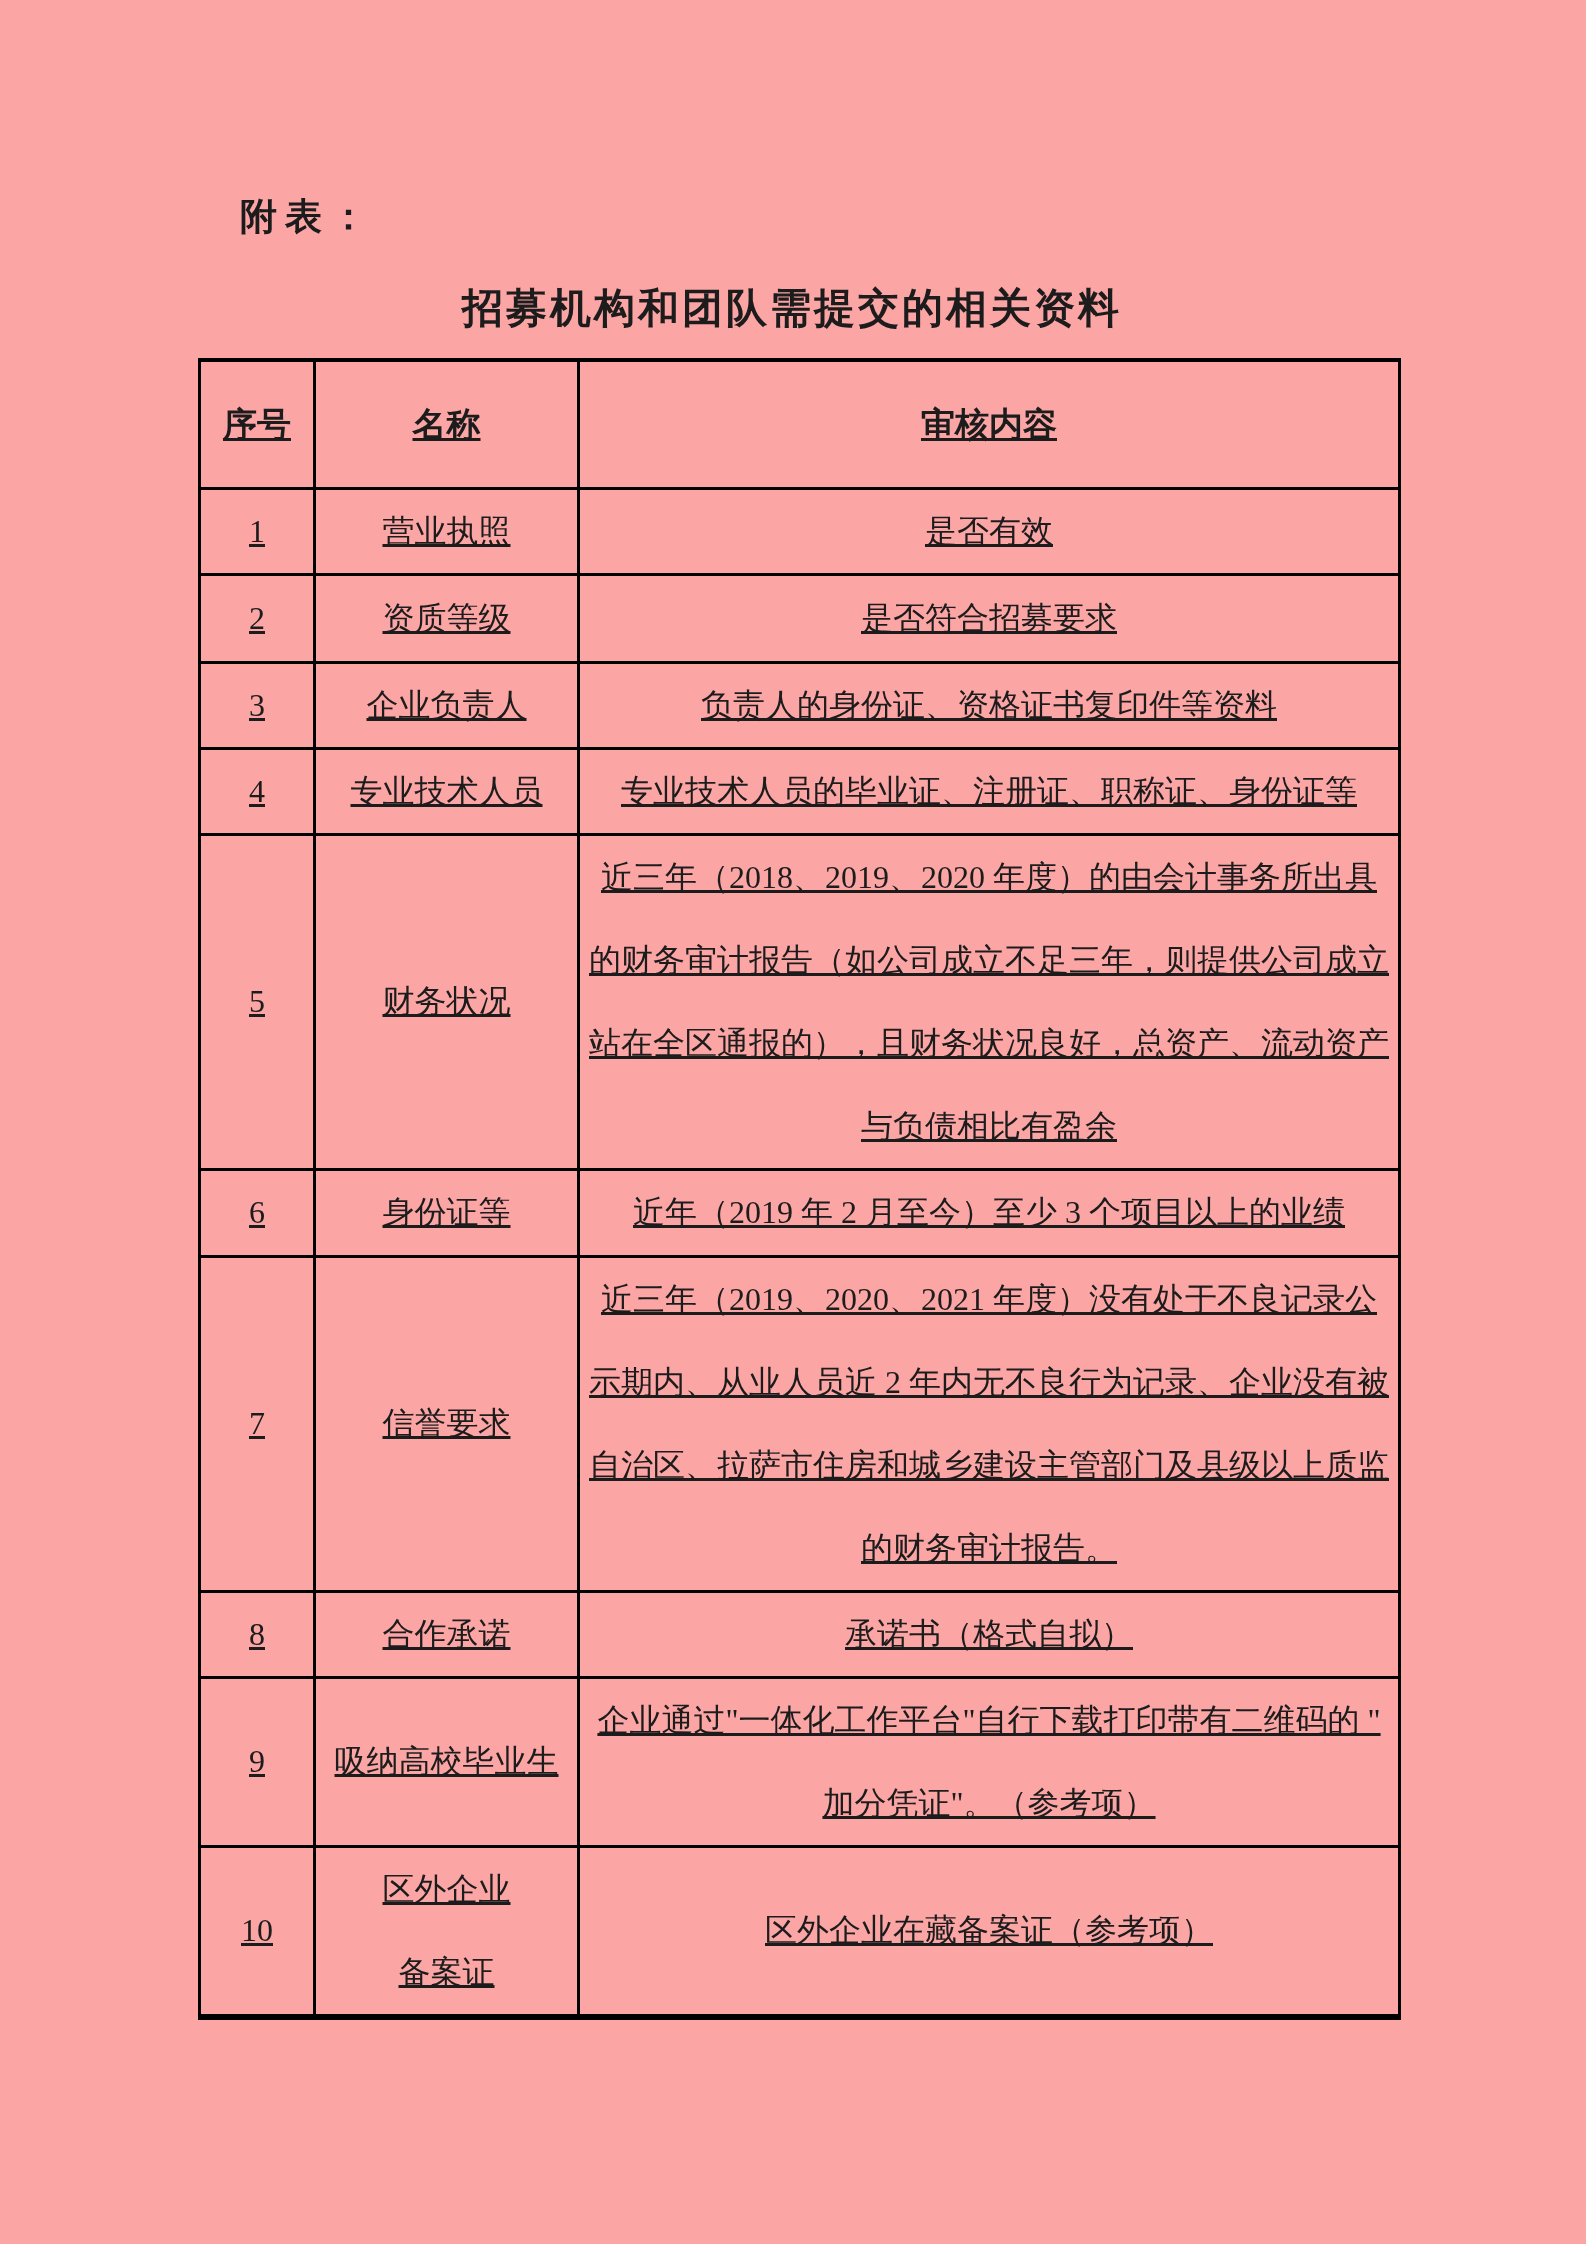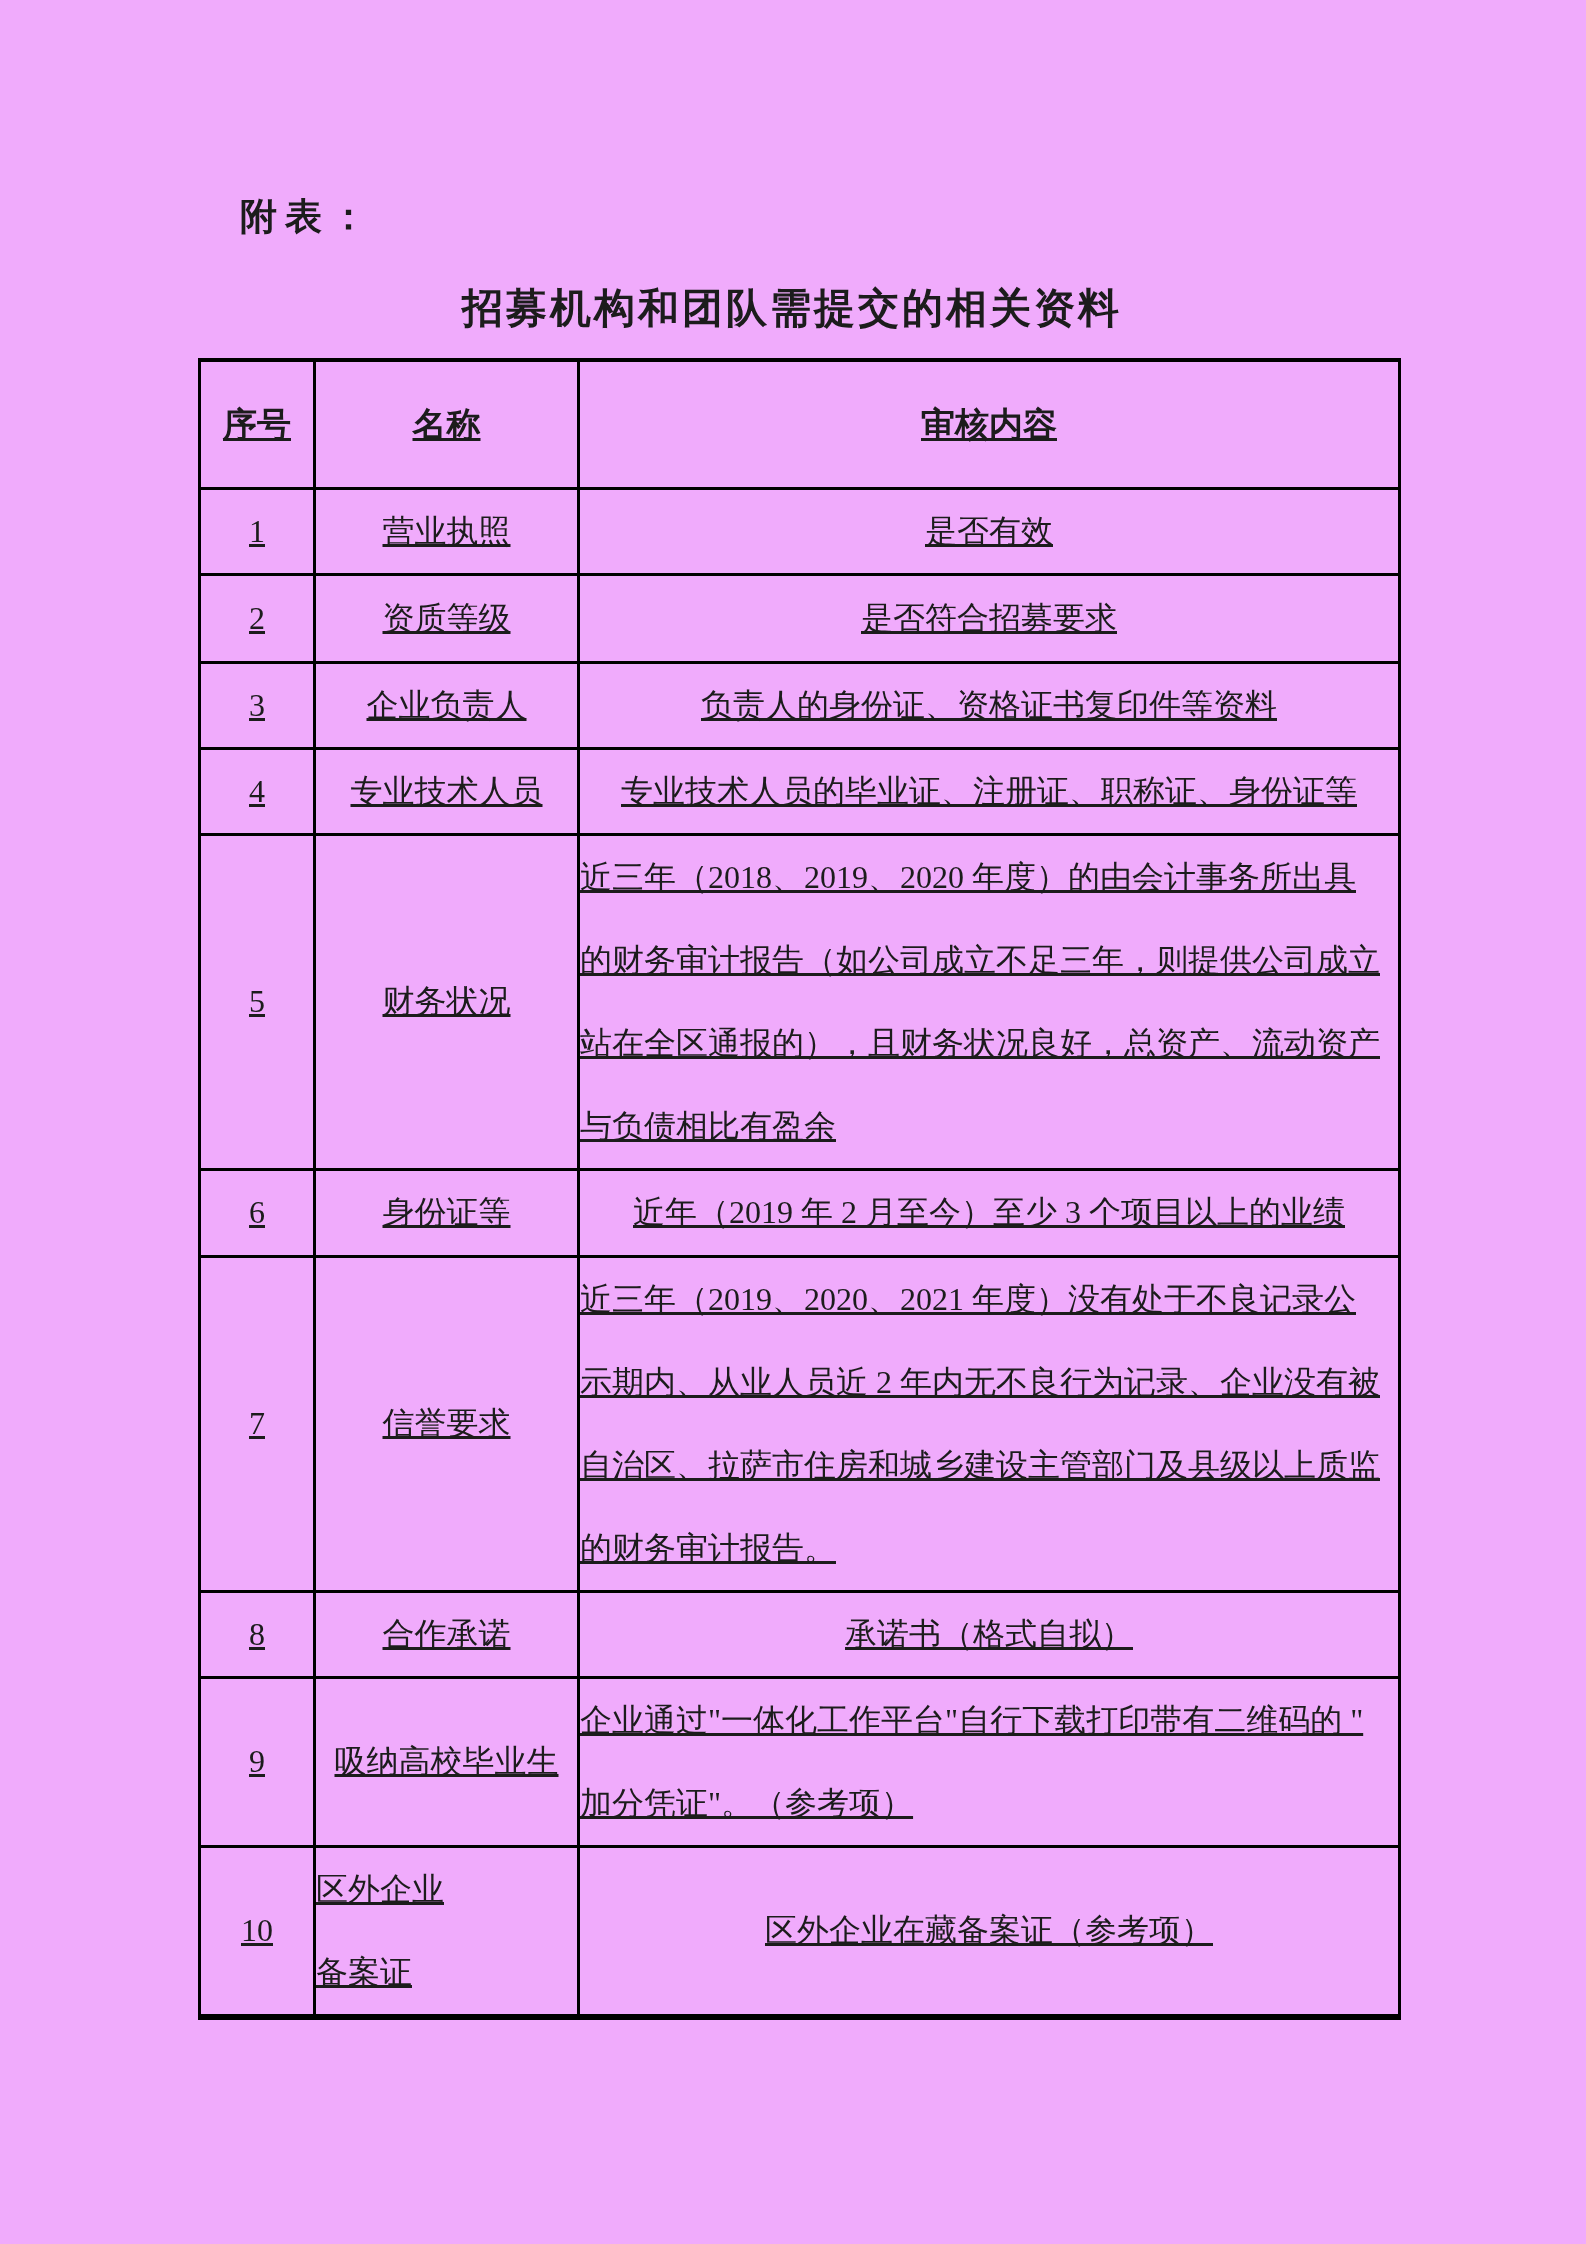--- a/index.html
+++ b/index.html
@@ -1,19 +1,19 @@
 <!DOCTYPE html>
 <html><head>
 <meta charset="utf-8">
 <style>
   html,body{margin:0;padding:0;background:#ffffff;}
   .page{
     position:relative;
     width:1586px;height:2244px;
-    background:#f0abfc;
+    background:#fca5a5;
     color:#1c1c1c;
     font-family:"Liberation Serif","DejaVu Serif",serif;
     overflow:hidden;
   }
   .appendix{
     position:absolute;left:240px;top:192px;
     font-size:37px;font-weight:bold;letter-spacing:8px;
   }
   .doc-title{
     position:absolute;left:192px;top:281px;width:1200px;
@@ -31,21 +31,21 @@
   }
   .materials th,.materials td{
     border:3px solid #000;
     text-align:center;vertical-align:middle;
     padding:0;
     font-size:32px;
     line-height:83px;
     font-weight:normal;
   }
   .materials th{font-size:34px;font-weight:bold;}
-  .materials .line{text-align:left;}
+  .materials .line{text-align:center;}
   tr.hdr{height:128px;}
   tr.r0{height:84px;}
   tr.r1{height:88px;}
   tr.r2{height:84px;}
   tr.r3{height:83px;}
   tr.r4{height:333px;}
   tr.r5{height:87px;}
   tr.r6{height:335px;}
   tr.r7{height:84px;}
   tr.r8{height:168px;}

